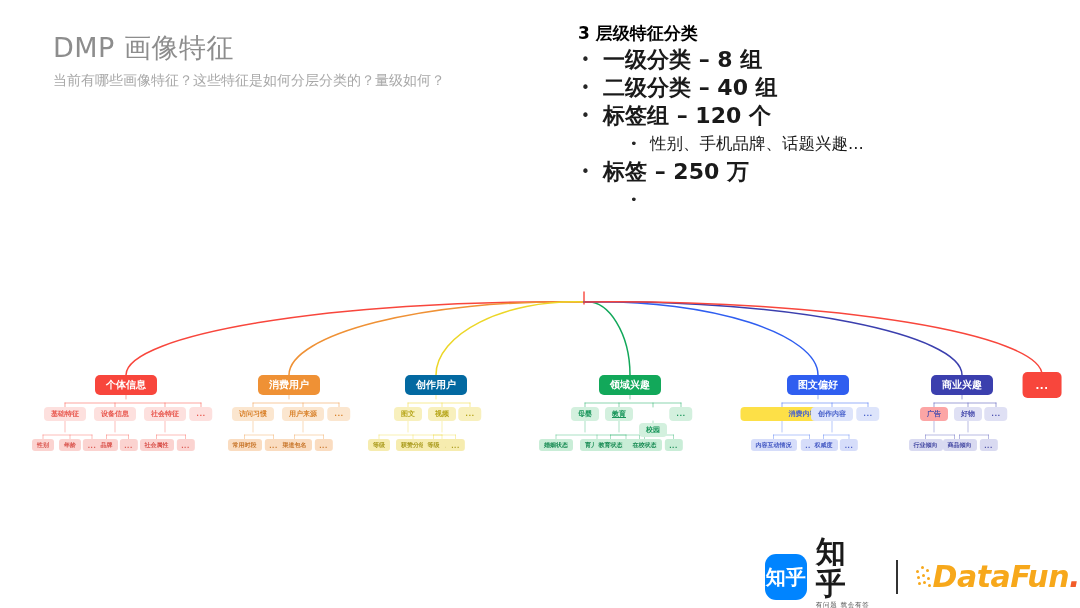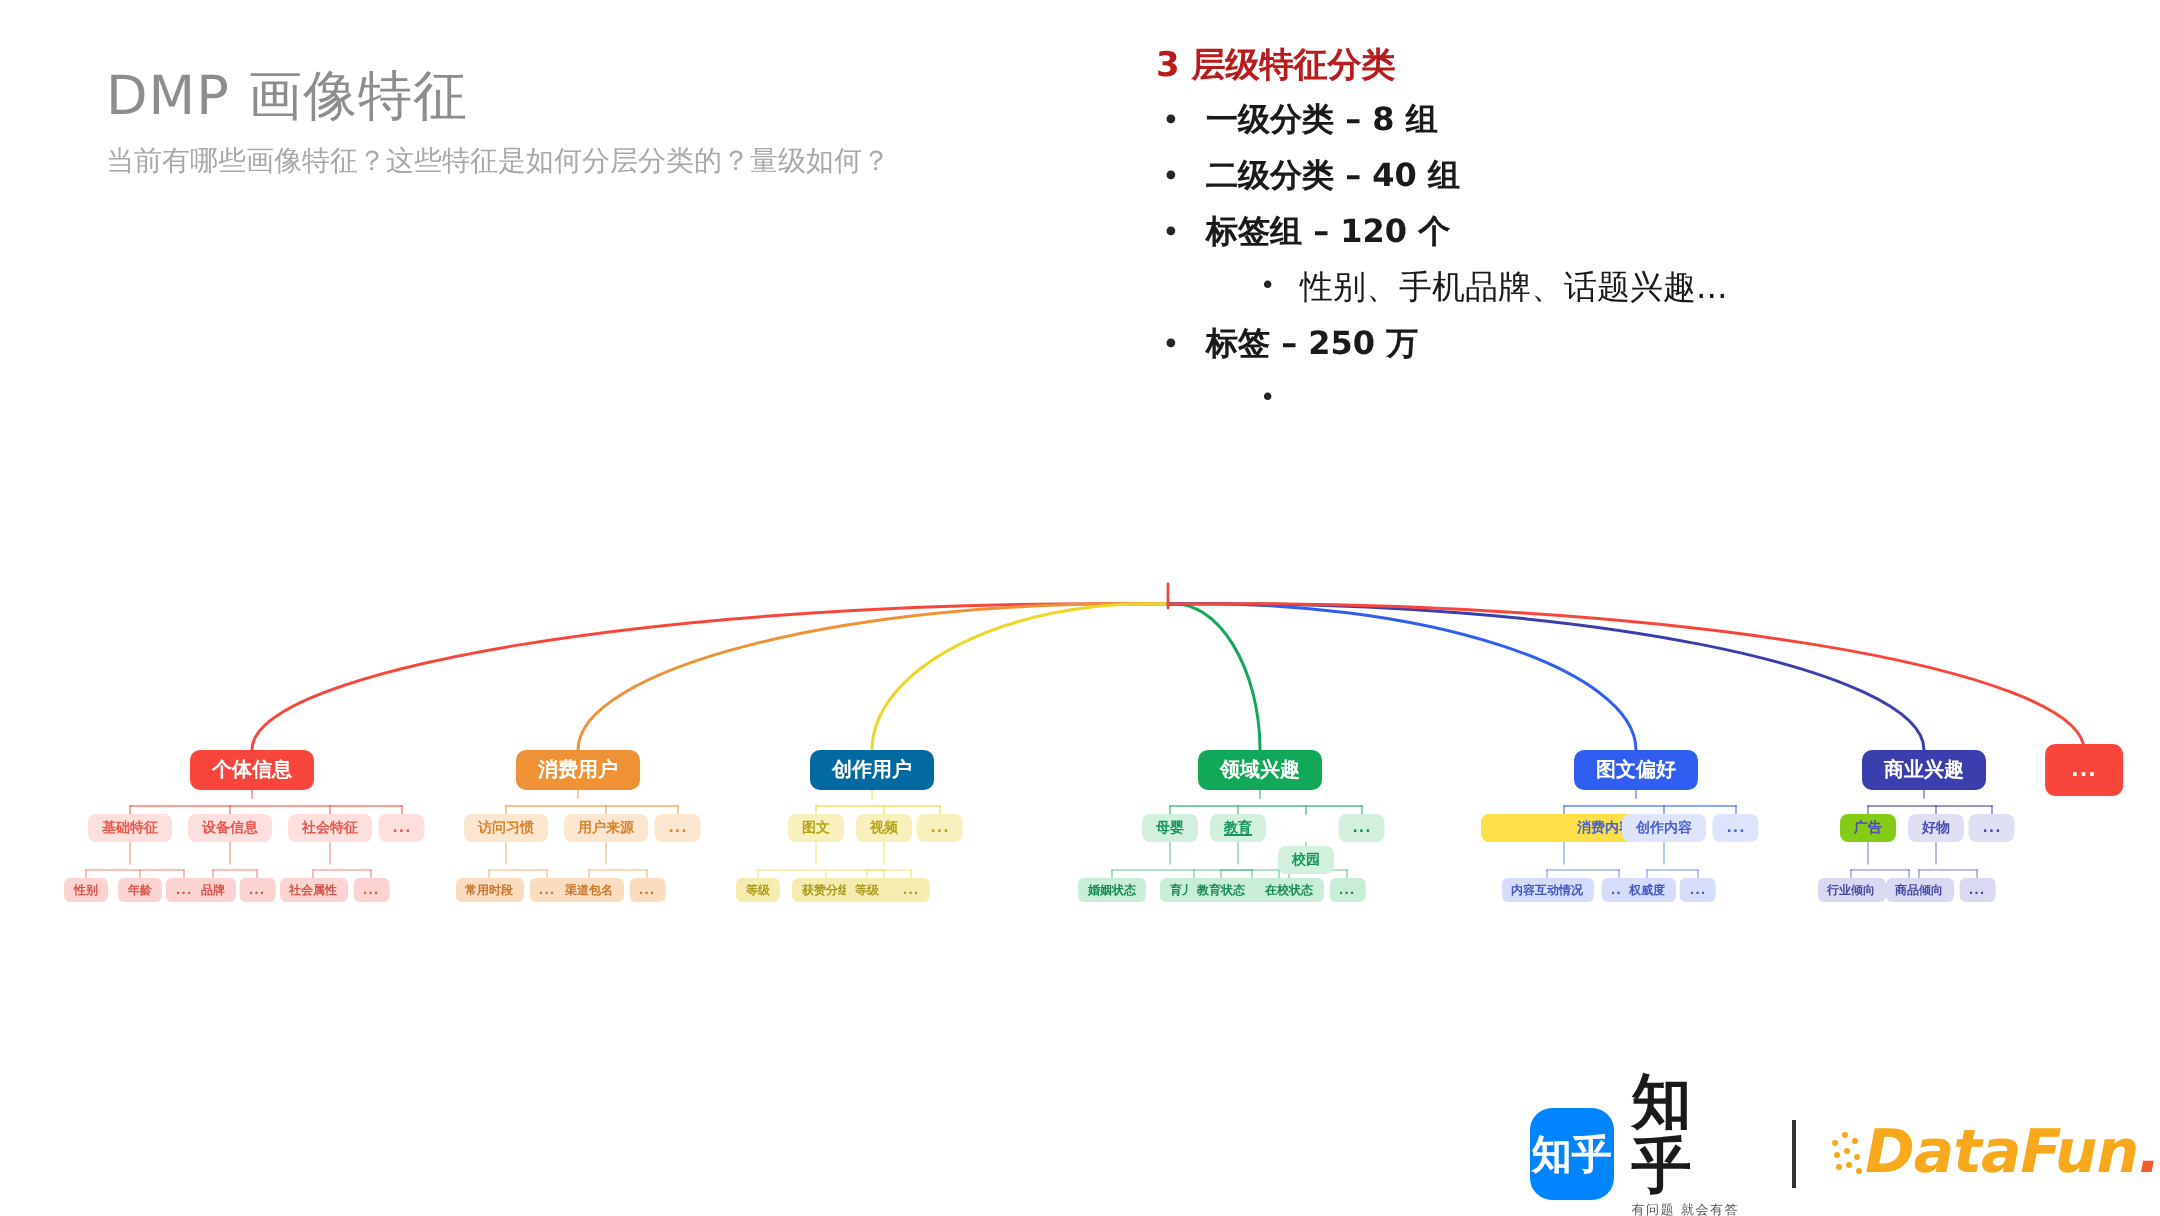--- a/index.html
+++ b/index.html
@@ -22,30 +22,30 @@
     position:absolute;left:53px;top:72px;
     font-size:14px;color:#a8a8a8;font-weight:400;
     white-space:nowrap;
   }
 
   
   .bullets{
     position:absolute;left:578px;top:20px;width:500px;
     color:#262626;
   }
-  .b-head{font-size:17px;font-weight:700;line-height:26px;color:#b91c1c;}
+  .b-head{font-size:17px;font-weight:700;line-height:26px;color:#000000;}
   .b-row{display:flex;align-items:flex-start;line-height:28px;}
   .b-row.lvl1{padding-left:3px;}
   .b-row.lvl2{padding-left:52px;}
   .b-dot{
     flex:0 0 auto;width:22px;text-align:left;
     font-size:15px;line-height:28px;color:#262626;
   }
   .b-dot.small{width:20px;font-size:13px;}
-  .b-txt{font-size:16px;line-height:28px;color:#1a1a1a;}
+  .b-txt{font-size:22px;line-height:28px;color:#1a1a1a;}
   .b-txt.w{font-weight:700;}
   .b-txt.sub{font-size:16.5px;}
 
   
   #map{position:absolute;left:0;top:246px;width:1080px;height:240px;}
   #edges{position:absolute;left:0;top:0;width:1080px;height:240px;}
 
   .node{
     position:absolute;
     transform:translate(-50%,-50%);
@@ -267,21 +267,21 @@
       <div class="node l2 dots" style="left: 681px; top: 168px; background: rgb(211, 240, 222); color: rgb(24, 149, 90);">...</div>
       <div class="node l1" style="left: 818px; top: 139px; background: rgb(47, 94, 240); color: rgb(255, 255, 255);">图文偏好</div>
       <div class="node l2" style="left: 782px; top: 168px; background: #fde047; color: rgb(74, 99, 204); padding-left: 48px;">消费内容</div>
       <div class="node l3" style="left: 773.5px; top: 199px; background: rgb(214, 221, 250); color: rgb(66, 87, 194);">内容互动情况</div>
       <div class="node l3 dots" style="left: 809.5px; top: 199px; background: rgb(214, 221, 250); color: rgb(66, 87, 194);">...</div>
       <div class="node l2" style="left: 832px; top: 168px; background: rgb(221, 228, 251); color: rgb(74, 99, 204);">创作内容</div>
       <div class="node l3" style="left: 823.5px; top: 199px; background: rgb(214, 221, 250); color: rgb(66, 87, 194);">权威度</div>
       <div class="node l3 dots" style="left: 849px; top: 199px; background: rgb(214, 221, 250); color: rgb(66, 87, 194);">...</div>
       <div class="node l2 dots" style="left: 868px; top: 168px; background: rgb(221, 228, 251); color: rgb(74, 99, 204);">...</div>
       <div class="node l1" style="left: 962px; top: 139px; background: rgb(59, 63, 174); color: rgb(255, 255, 255);">商业兴趣</div>
-      <div class="node l2" style="left: 934px; top: 168px; background: #84cc16; color: rgb(75, 79, 174);">广告</div>
+      <div class="node l2" style="left: 934px; top: 168px; background: #fca5a5; color: rgb(75, 79, 174);">广告</div>
       <div class="node l3" style="left: 925.5px; top: 199px; background: rgb(217, 218, 241); color: rgb(69, 73, 163);">行业倾向</div>
       <div class="node l3 dots" style="left: 954.5px; top: 199px; background: rgb(217, 218, 241); color: rgb(69, 73, 163);">...</div>
       <div class="node l2" style="left: 968px; top: 168px; background: rgb(223, 224, 244); color: rgb(75, 79, 174);">好物</div>
       <div class="node l3" style="left: 959.5px; top: 199px; background: rgb(217, 218, 241); color: rgb(69, 73, 163);">商品倾向</div>
       <div class="node l3 dots" style="left: 988.5px; top: 199px; background: rgb(217, 218, 241); color: rgb(69, 73, 163);">...</div>
       <div class="node l2 dots" style="left: 996px; top: 168px; background: rgb(223, 224, 244); color: rgb(75, 79, 174);">...</div>
       <div class="node l1 dots" style="left: 1042px; top: 139px; background: rgb(248, 70, 60); color: rgb(255, 255, 255); height: 26px; padding: 0px 13px;">...</div>
     </div>
 </div>
 

